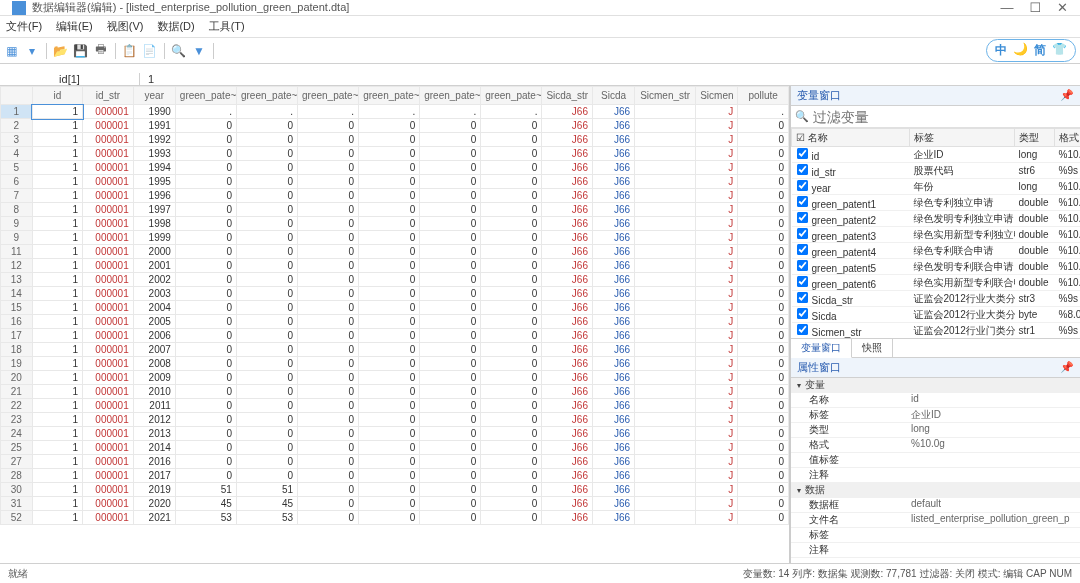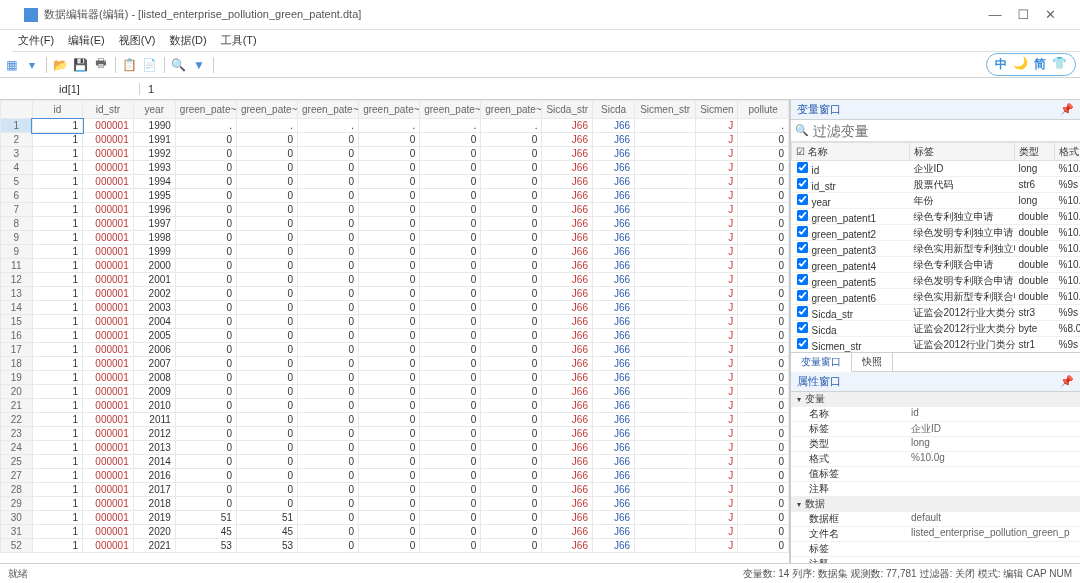--- a/index.html
+++ b/index.html
@@ -1,29 +1,29 @@
 <!DOCTYPE html>
 <html><head>
 <meta charset="utf-8">
 <style>
 * { margin: 0; padding: 0; box-sizing: border-box; }
 body { font-family: "Microsoft YaHei", "Segoe UI", sans-serif; font-size: 11px; color: #333; background: #fff; width: 1080px; height: 583px; overflow: hidden; display: flex; flex-direction: column; }
-.titlebar { height: 30px; display: flex; align-items: center; padding: 0 24px; border-bottom: 1px solid #e0e0e0; }
+.titlebar { height: 16px; display: flex; align-items: center; padding: 0 12px; border-bottom: 1px solid #e0e0e0; }
 .title-icon { width: 14px; height: 14px; background: #4a90d9; margin-right: 6px; display: inline-block; }
 .titlebar-text { flex: 1; color: #555; }
 .win-controls { display: flex; gap: 16px; color: #666; font-size: 13px; }
 .win-controls span { cursor: pointer; }
-.menubar { height: 22px; display: flex; align-items: center; padding: 0 6px; gap: 14px; border-bottom: 1px solid #e0e0e0; color: #333; font-size: 11px; margin-left: 12px; }
+.menubar { height: 22px; display: flex; align-items: center; padding: 0 6px; gap: 14px; border-bottom: 1px solid #e0e0e0; color: #333; font-size: 11px; }
 .menubar span { cursor: pointer; }
 .toolbar { height: 26px; display: flex; align-items: center; padding: 0 4px; border-bottom: 1px solid #d0d0d0; gap: 4px; }
 .tool-ic { width: 16px; height: 16px; display: flex; align-items: center; justify-content: center; cursor: pointer; font-size: 12px; }
 .tool-sep { width: 1px; height: 16px; background: #ccc; margin: 0 2px; }
 .lang-btns { margin-left: auto; display: flex; gap: 6px; border: 1px solid #6db3e8; border-radius: 12px; padding: 2px 8px; }
 .lang-btns span { color: #3a8cd6; font-weight: bold; font-size: 12px; cursor: pointer; }
-.cellbar { height: 22px; display: flex; align-items: center; border-bottom: 1px solid #d0d0d0; }
+.cellbar { height: 22px; display: flex; align-items: flex-end; border-bottom: 1px solid #d0d0d0; }
 .cellbar .name { width: 140px; padding: 0 8px; border-right: 1px solid #d0d0d0; text-align: center; }
 .cellbar .val { padding: 0 8px; }
 .content { flex: 1; display: flex; overflow: hidden; }
 .grid { flex: 1; overflow: auto; border-right: 1px solid #ccc; }
 .grid table { border-collapse: collapse; width: 100%; table-layout: fixed; }
 .grid th, .grid td { border: 1px solid #e8e8e8; padding: 0 4px; height: 14px; font-size: 10px; white-space: nowrap; overflow: hidden; }
 .grid th { height: 18px; background: #f5f5f5; color: #666; font-weight: normal; text-align: center; }
 .grid .rowhead { background: #f5f5f5; text-align: center; color: #666; width: 30px; }
 .grid td { text-align: right; }
 .grid .rowhead-sel { background: #d0e4f5; }
@@ -576,37 +576,20 @@
             <td>0</td>
             <td>0</td>
             <td>0</td>
             <td class="red">J66</td>
             <td class="blue">J66</td>
             <td class="red"></td>
             <td class="red">J</td>
             <td>0</td>
           </tr>
           <tr>
-            <td class="rowhead">29</td>
-            <td>1</td>
-            <td class="red">000001</td>
-            <td>2018</td>
-            <td>0</td>
-            <td>0</td>
-            <td>0</td>
-            <td>0</td>
-            <td>0</td>
-            <td>0</td>
-            <td class="red">J66</td>
-            <td class="blue">J66</td>
-            <td class="red"></td>
-            <td class="red">J</td>
-            <td>0</td>
-          </tr>
-          <tr>
             <td class="rowhead">30</td>
             <td>1</td>
             <td class="red">000001</td>
             <td>2019</td>
             <td>51</td>
             <td>51</td>
             <td>0</td>
             <td>0</td>
             <td>0</td>
             <td>0</td>

